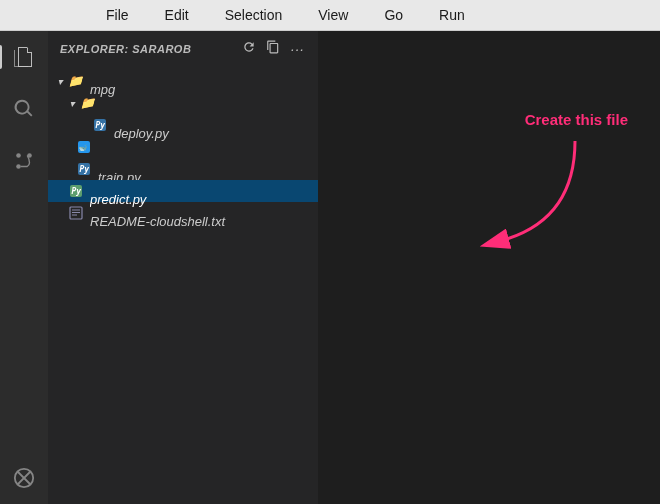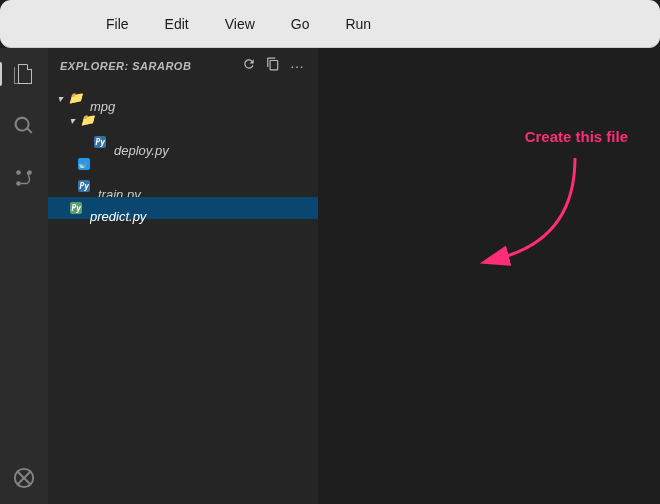--- a/index.html
+++ b/index.html
@@ -9,28 +9,27 @@
       font-family: -apple-system, BlinkMacSystemFont, 'Segoe UI', sans-serif;
       background: #1e1e1e;
       overflow: hidden;
       display: flex;
       flex-direction: column;
     }
 
     
     .menu-bar {
       background: #e8e8e8;
-      height: 48px;
+      height: 31px;
       display: flex;
       align-items: center;
       padding: 0 100px;
       gap: 24px;
       border-bottom: 1px solid #ccc;
       flex-shrink: 0;
-      border-radius: 11px;
     }
     .menu-item {
       font-size: 14px;
       color: #1a1a1a;
       cursor: pointer;
       padding: 4px 6px;
       border-radius: 4px;
     }
 
     
@@ -205,20 +204,21 @@
     .file-tree::-webkit-scrollbar { width: 6px; }
     .file-tree::-webkit-scrollbar-track { background: transparent; }
     .file-tree::-webkit-scrollbar-thumb { background: #555; border-radius: 3px; }
   </style>
 </head>
 <body>
 
 <div class="menu-bar">
   <div class="menu-item">File</div>
   <div class="menu-item">Edit</div>
+  <div class="menu-item">Selection</div>
   <div class="menu-item">View</div>
   <div class="menu-item">Go</div>
   <div class="menu-item">Run</div>
 </div>
 
 <div class="main-area">
 
   <div class="activity-bar">
     <div class="activity-icon active" title="Explorer">
 
@@ -323,20 +323,33 @@
         <span class="arrow" style="width:16px"></span>
         <span class="file-icon python-icon">
           <svg width="14" height="14" viewBox="0 0 14 14" fill="none">
             <rect x="1" y="1" width="12" height="12" rx="2" fill="#5c9e6e"></rect>
             <text x="2.5" y="10" font-size="8" fill="white" font-family="monospace" font-weight="bold">Py</text>
           </svg>
         </span>
         <span class="file-name">predict.py</span>
       </div>
 
+      <div class="tree-item">
+        <span class="indent" style="width:4px"></span>
+        <span class="arrow" style="width:16px"></span>
+        <span class="file-icon text-icon">
+          <svg width="14" height="14" viewBox="0 0 14 14" fill="none">
+            <rect x="1" y="1" width="12" height="12" rx="1" fill="none" stroke="#8888aa" stroke-width="1.2"></rect>
+            <line x1="3" y1="4" x2="11" y2="4" stroke="#8888aa" stroke-width="1"></line>
+            <line x1="3" y1="6.5" x2="11" y2="6.5" stroke="#8888aa" stroke-width="1"></line>
+            <line x1="3" y1="9" x2="8" y2="9" stroke="#8888aa" stroke-width="1"></line>
+          </svg>
+        </span>
+        <span class="file-name">README-cloudshell.txt</span>
+      </div>
 
     </div>
   </div>
 
   <div class="annotation-area">
     <div class="create-annotation">Create this file</div>
 
     <svg class="arrow-svg" width="120" height="130" viewBox="0 0 120 130">
       <defs>
         <marker id="arrowhead" markerWidth="10" markerHeight="7" refX="3" refY="3.5" orient="auto">

